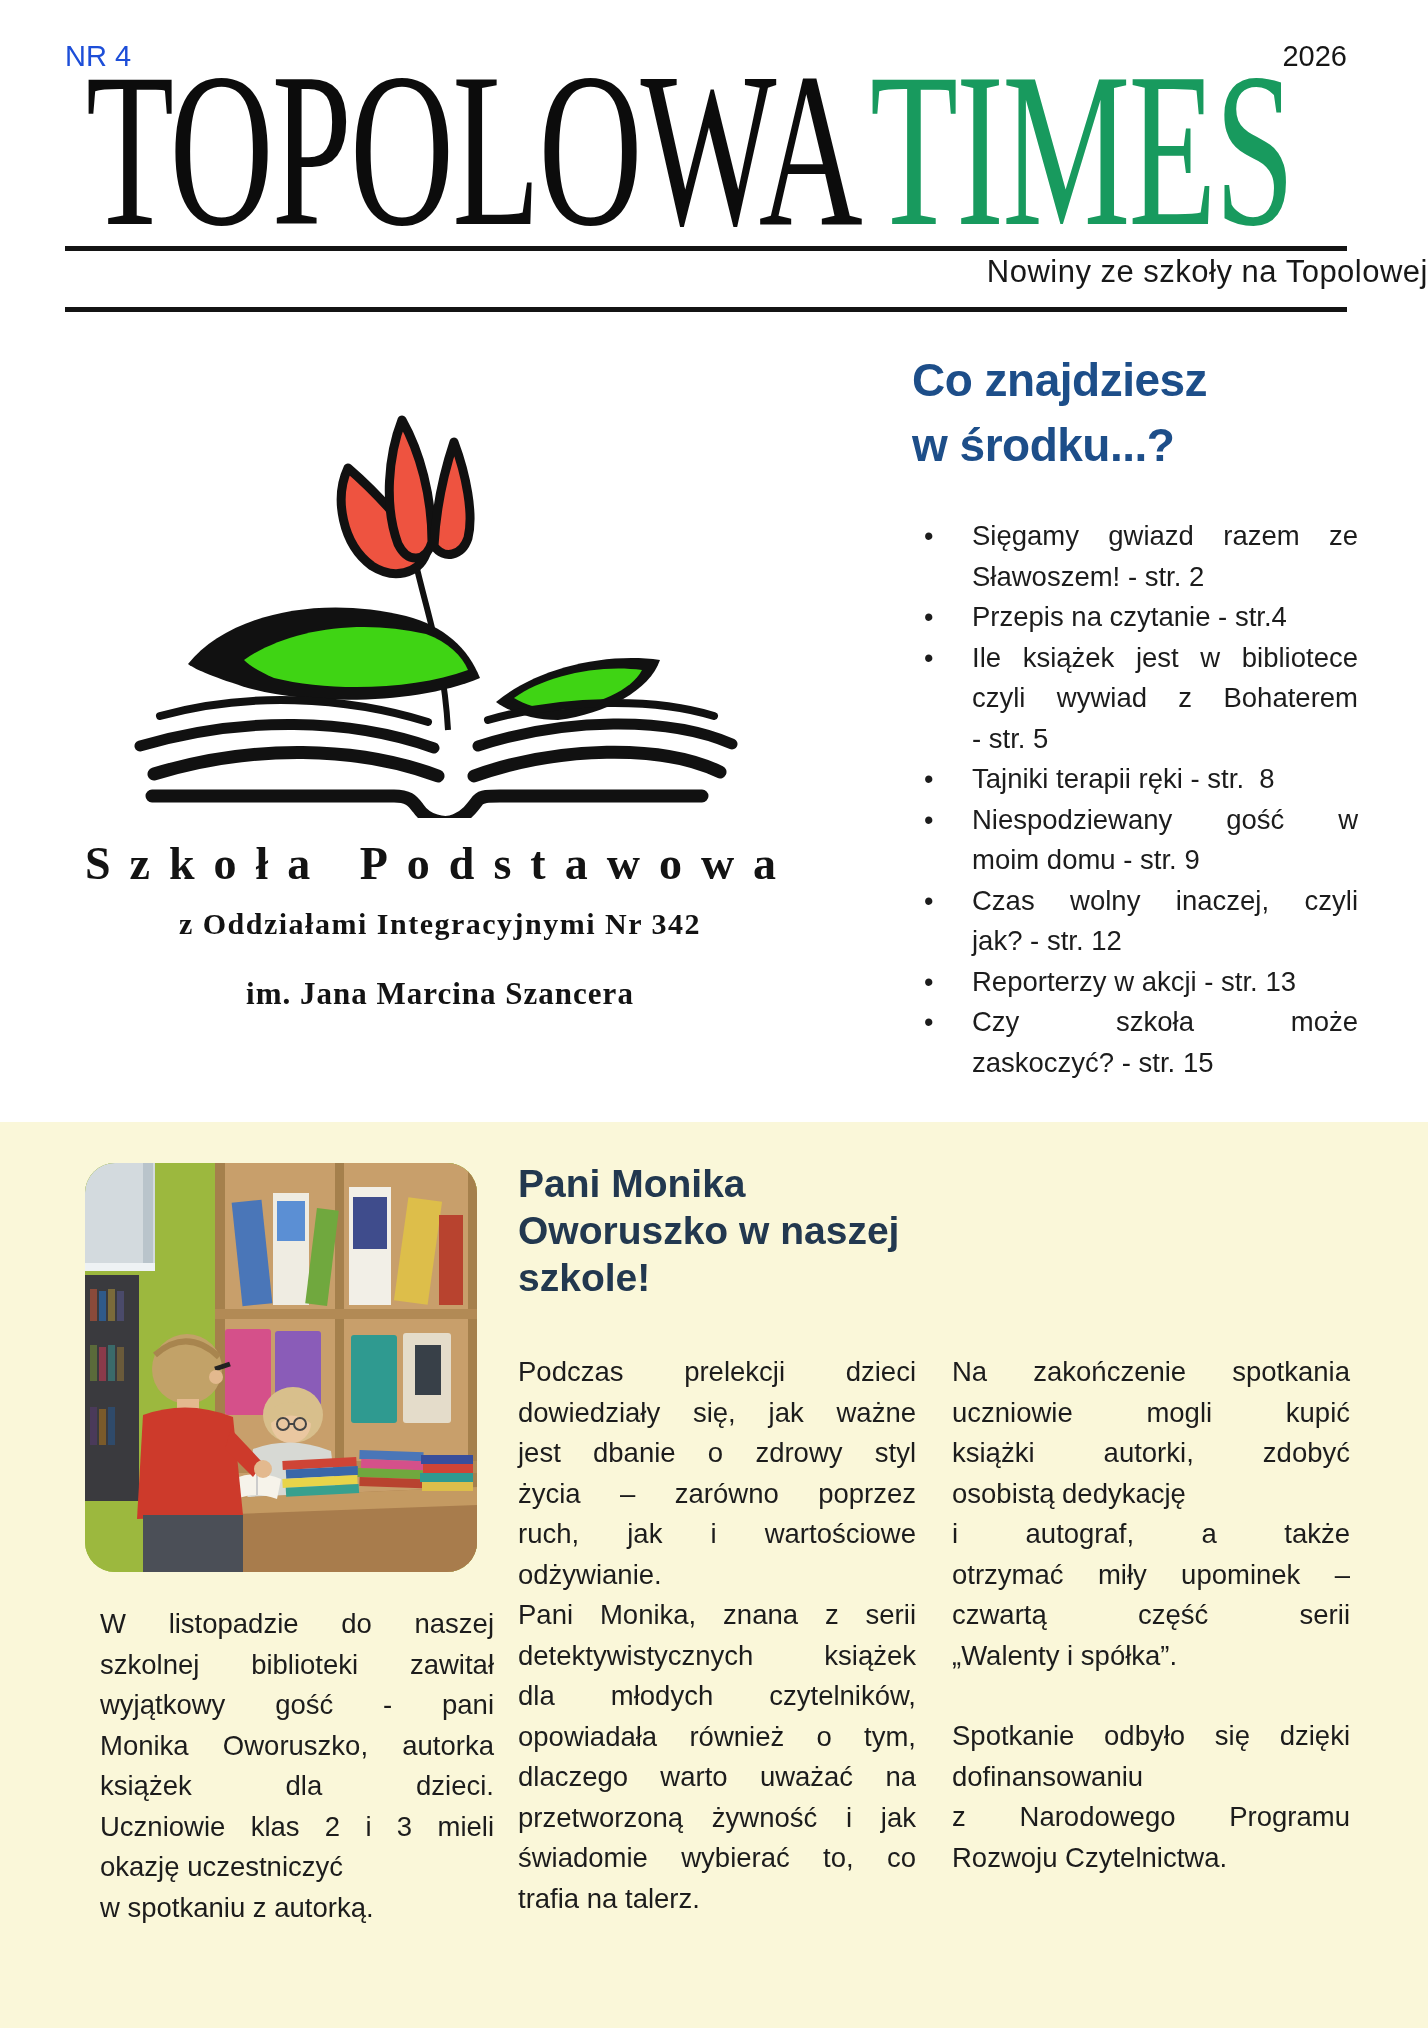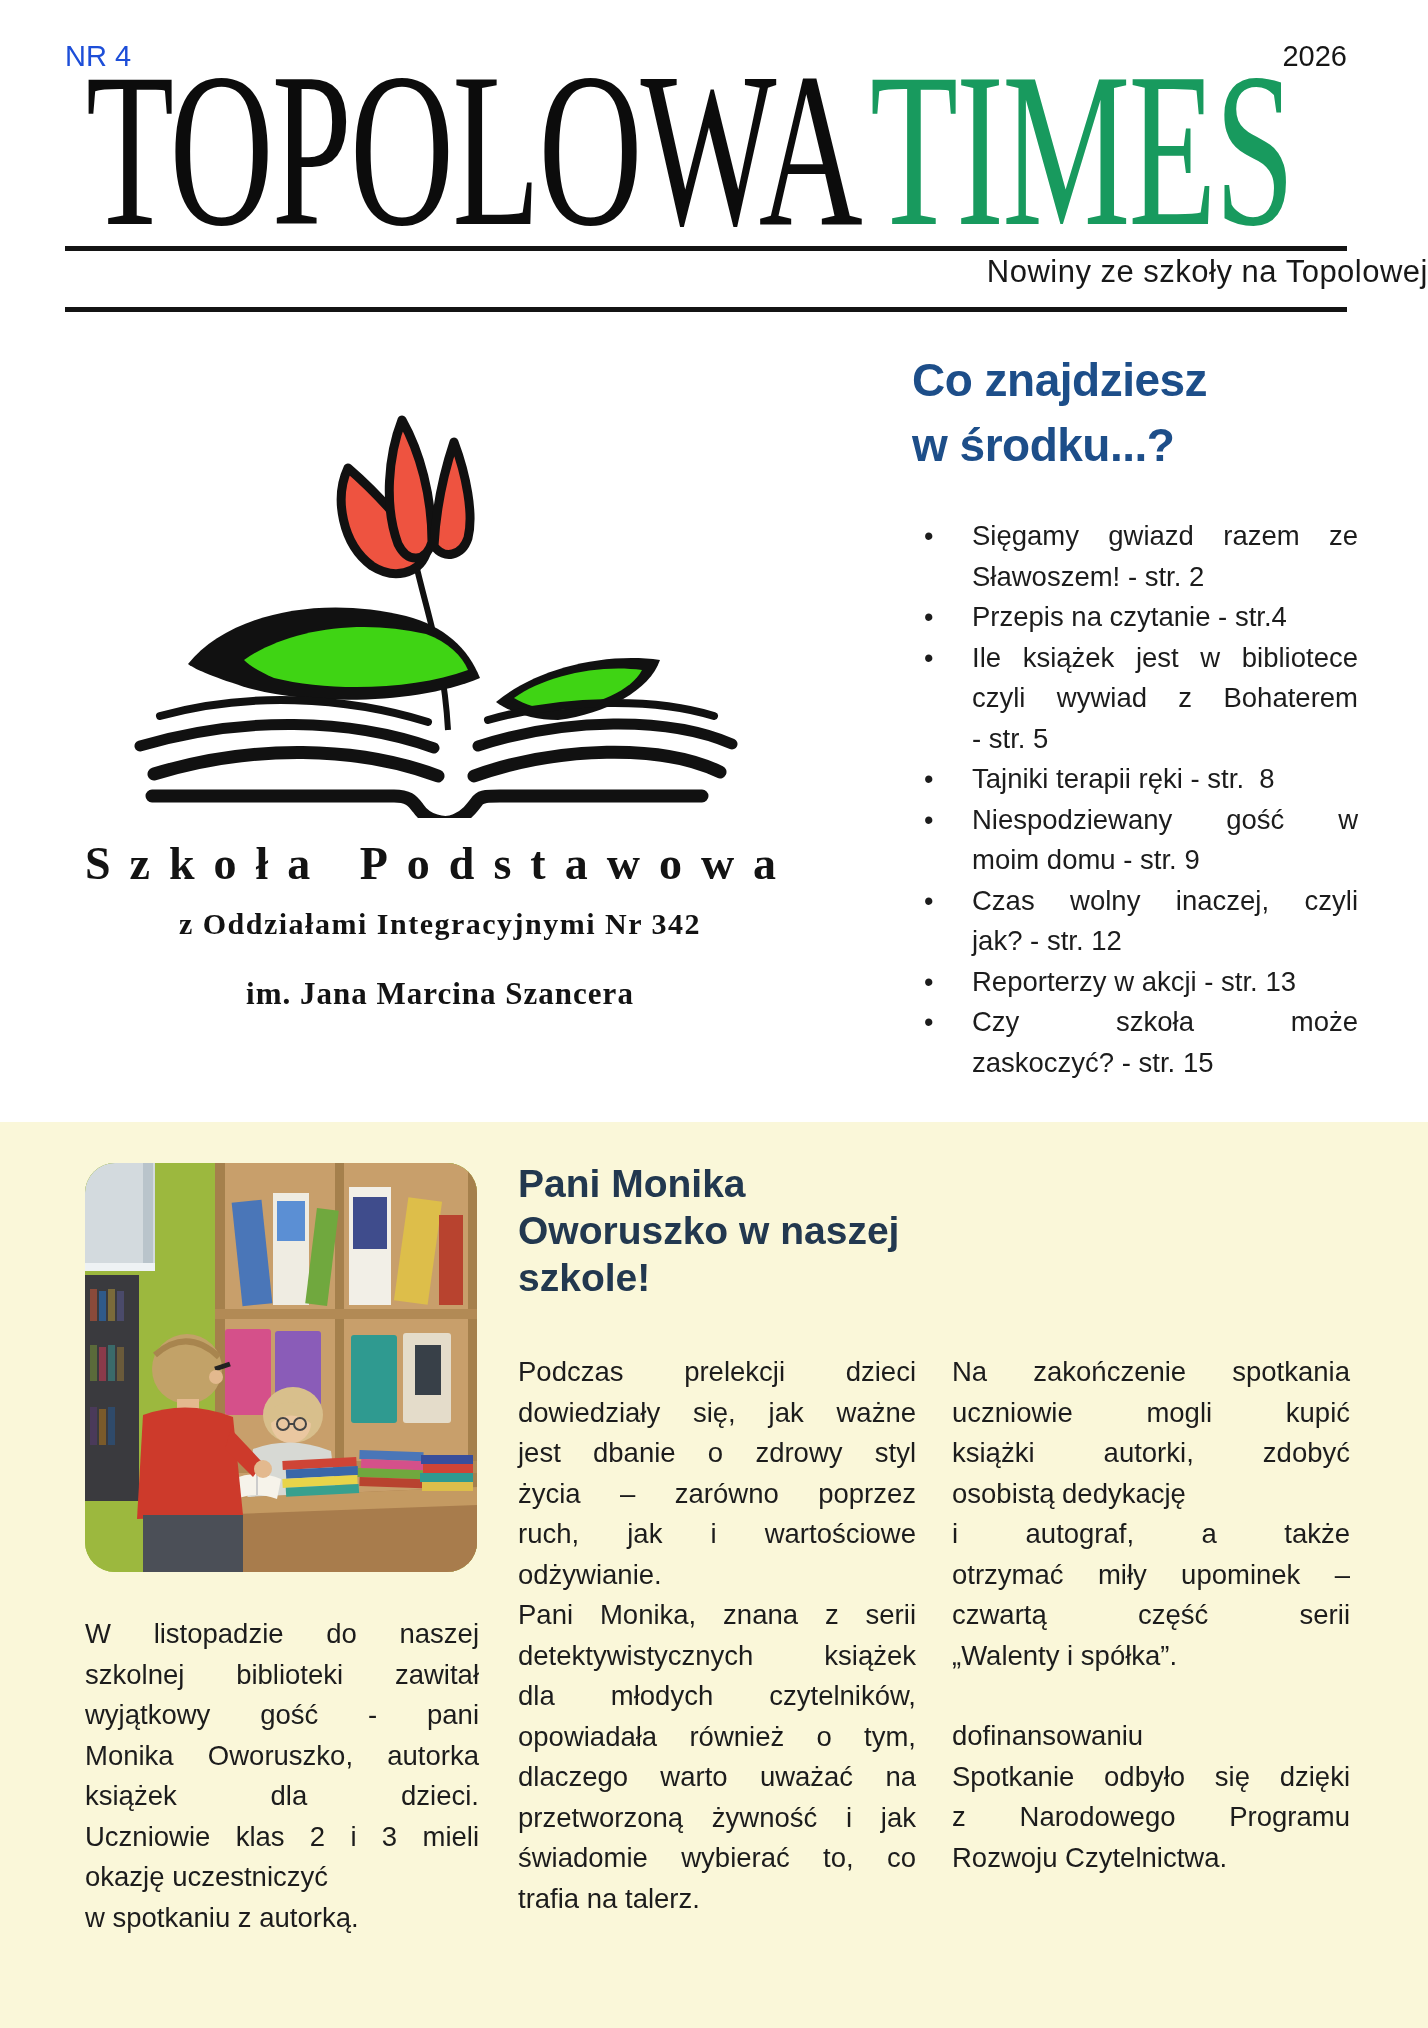--- a/index.html
+++ b/index.html
@@ -47,21 +47,21 @@
          text-align:justify;text-align-last:justify;}
   .jline.nj{text-align-last:left;}
 
   
   .panel{left:0;top:1122px;width:1428px;height:906px;background:var(--panel);}
   .photo{left:85px;top:1163px;width:392px;height:409px;border-radius:30px;
          overflow:hidden;background:#9cb83e;}
   .article-title{left:518px;top:1160px;width:420px;font-size:39px;font-weight:bold;
                  line-height:47px;color:var(--navy);white-space:pre-line;}
   .col{width:398px;}
-  .col1{left:85px;top:1604px;width:394px;margin-top:10px;}
+  .col1{left:100px;top:1604px;width:394px;}
   .col2{left:518px;top:1352px;}
   .col3{left:952px;top:1352px;}
   .para2{margin-top:40px;}
 </style>
 </head>
 <body>
 
 <div class="abs panel"></div>
 
 <div class="abs issue">NR 4</div>
@@ -303,18 +303,18 @@
       <div class="jline">Na zakończenie spotkania</div>
       <div class="jline">uczniowie mogli kupić</div>
       <div class="jline">książki autorki, zdobyć</div>
       <div class="jline nj">osobistą dedykację</div>
       <div class="jline">i autograf, a także</div>
       <div class="jline">otrzymać miły upominek –</div>
       <div class="jline">czwartą część serii</div>
       <div class="jline nj">„Walenty i spółka”.</div>
     </div>
   <div class="para2">
+      <div class="jline">Spotkanie odbyło się dzięki</div>
       <div class="jline nj">dofinansowaniu</div>
-      <div class="jline">Spotkanie odbyło się dzięki</div>
       <div class="jline">z Narodowego Programu</div>
       <div class="jline nj">Rozwoju Czytelnictwa.</div>
     </div>
 </div>
 
 </body></html>

